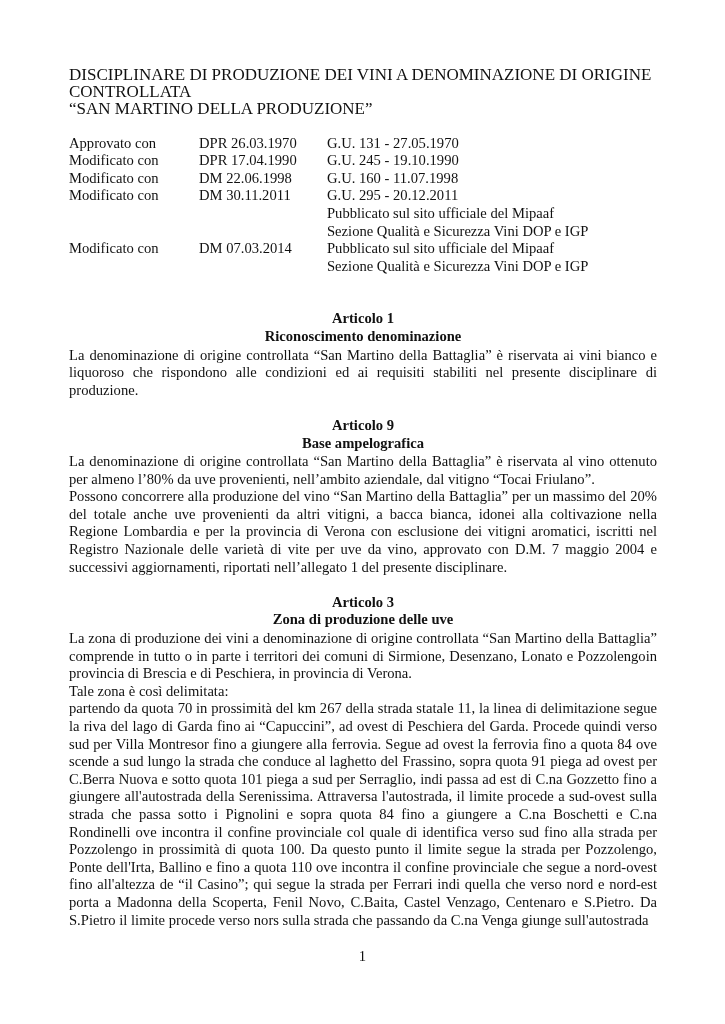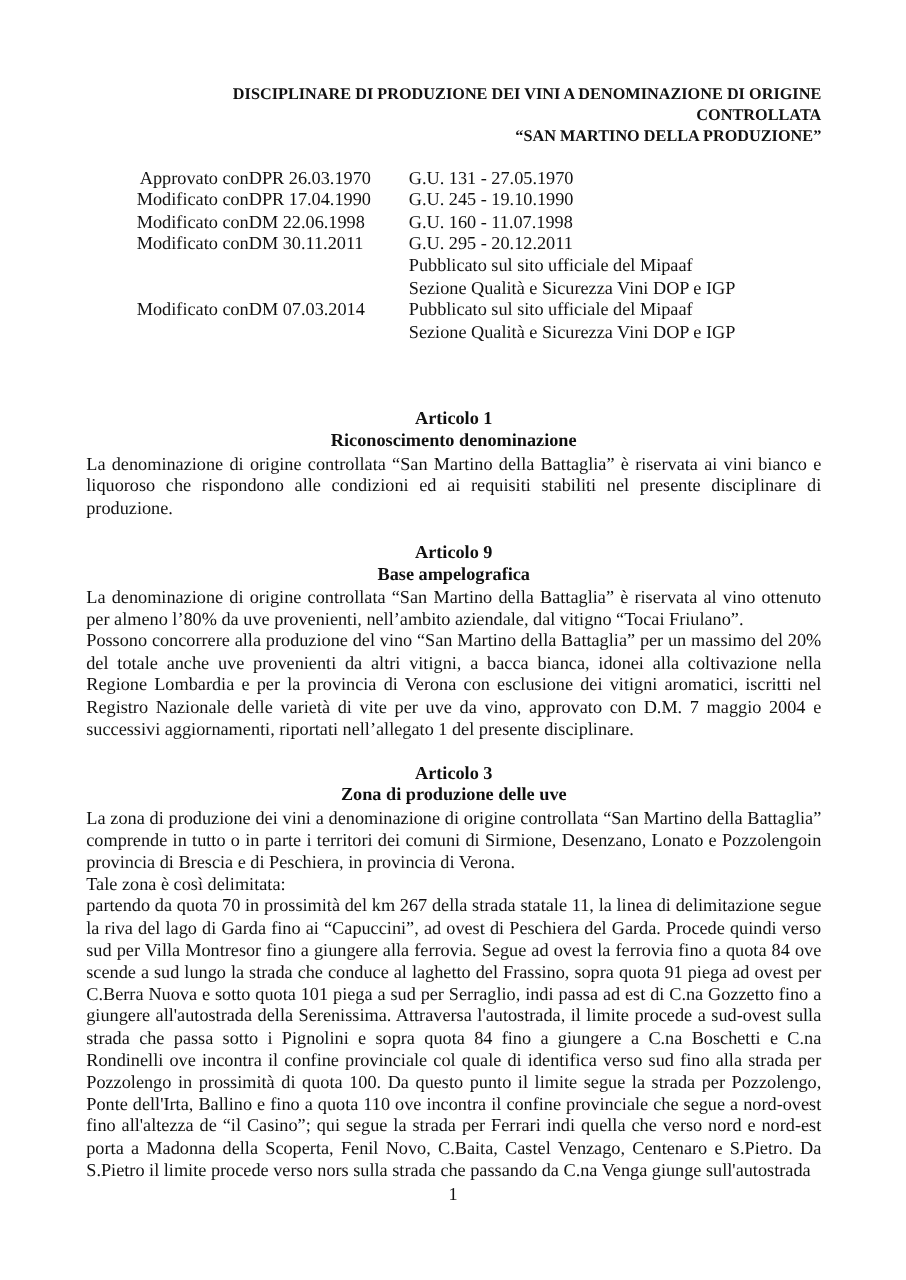--- a/index.html
+++ b/index.html
@@ -2,27 +2,27 @@
 <html><head>
 <meta charset="utf-8">
 <style>
   html, body { margin: 0; padding: 0; background: #ffffff; }
   body {
     width: 725px; height: 1024px; overflow: hidden; position: relative;
     font-family: "Liberation Serif", "DejaVu Serif", serif;
     color: #111111;
   }
   .page { position: absolute; left: 69px; top: 66px; width: 588px; font-size: 14.6px; line-height: 17.6px; }
-  .title { text-align: right; font-weight: bold; font-size: 13px; line-height: 17.2px; }
+  .title { text-align: left; font-weight: normal; font-size: 17px; line-height: 17.2px; }
   .approvals { margin-top: 17px; }
   .ap-row { display: flex; }
-  .ap-c1 { width: 130px; flex: none; text-align: right; }
+  .ap-c1 { width: 130px; flex: none; }
   .ap-c2 { width: 128px; flex: none; }
   .ap-c3 { flex: 1; }
-  .art-head { text-align: center; font-weight: bold; margin-top: 52px; }
+  .art-head { text-align: center; font-weight: bold; margin-top: 35px; }
   .art-body { margin-top: 1px; text-align: justify; }
   .art-body p { margin: 0; }
   .page-num { position: absolute; top: 948px; left: 0; width: 725px; text-align: center; font-size: 14.6px; }
 </style>
 </head>
 <body>
 
 <div class="page">
   <div class="title">
     <div>DISCIPLINARE DI PRODUZIONE DEI VINI A DENOMINAZIONE  DI  ORIGINE</div>

